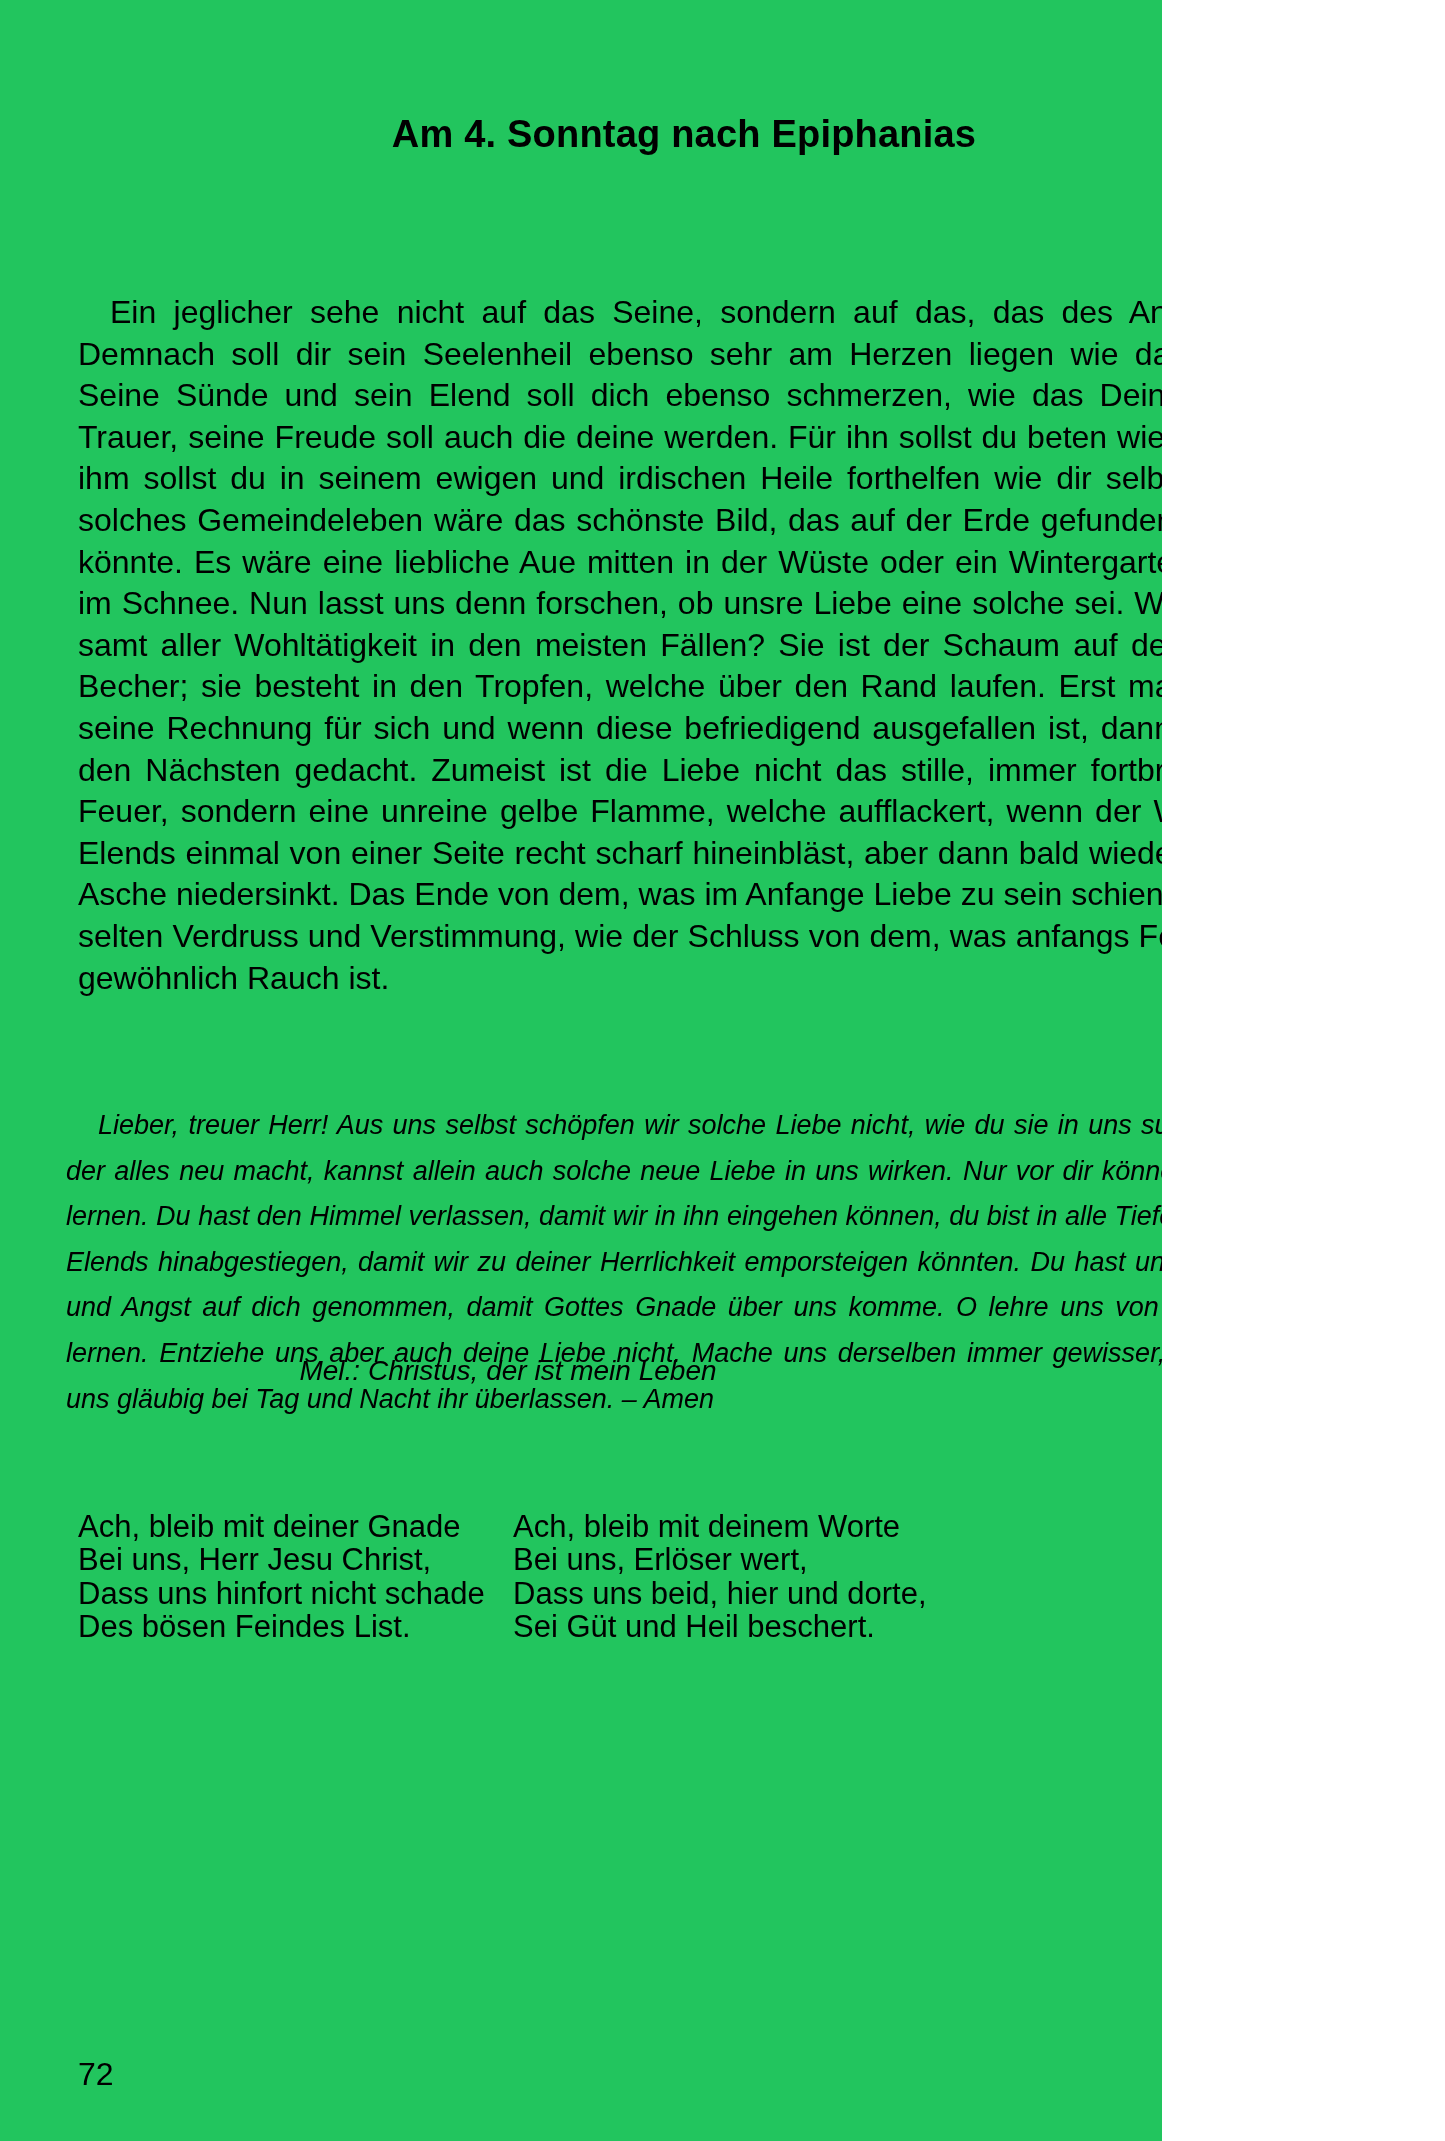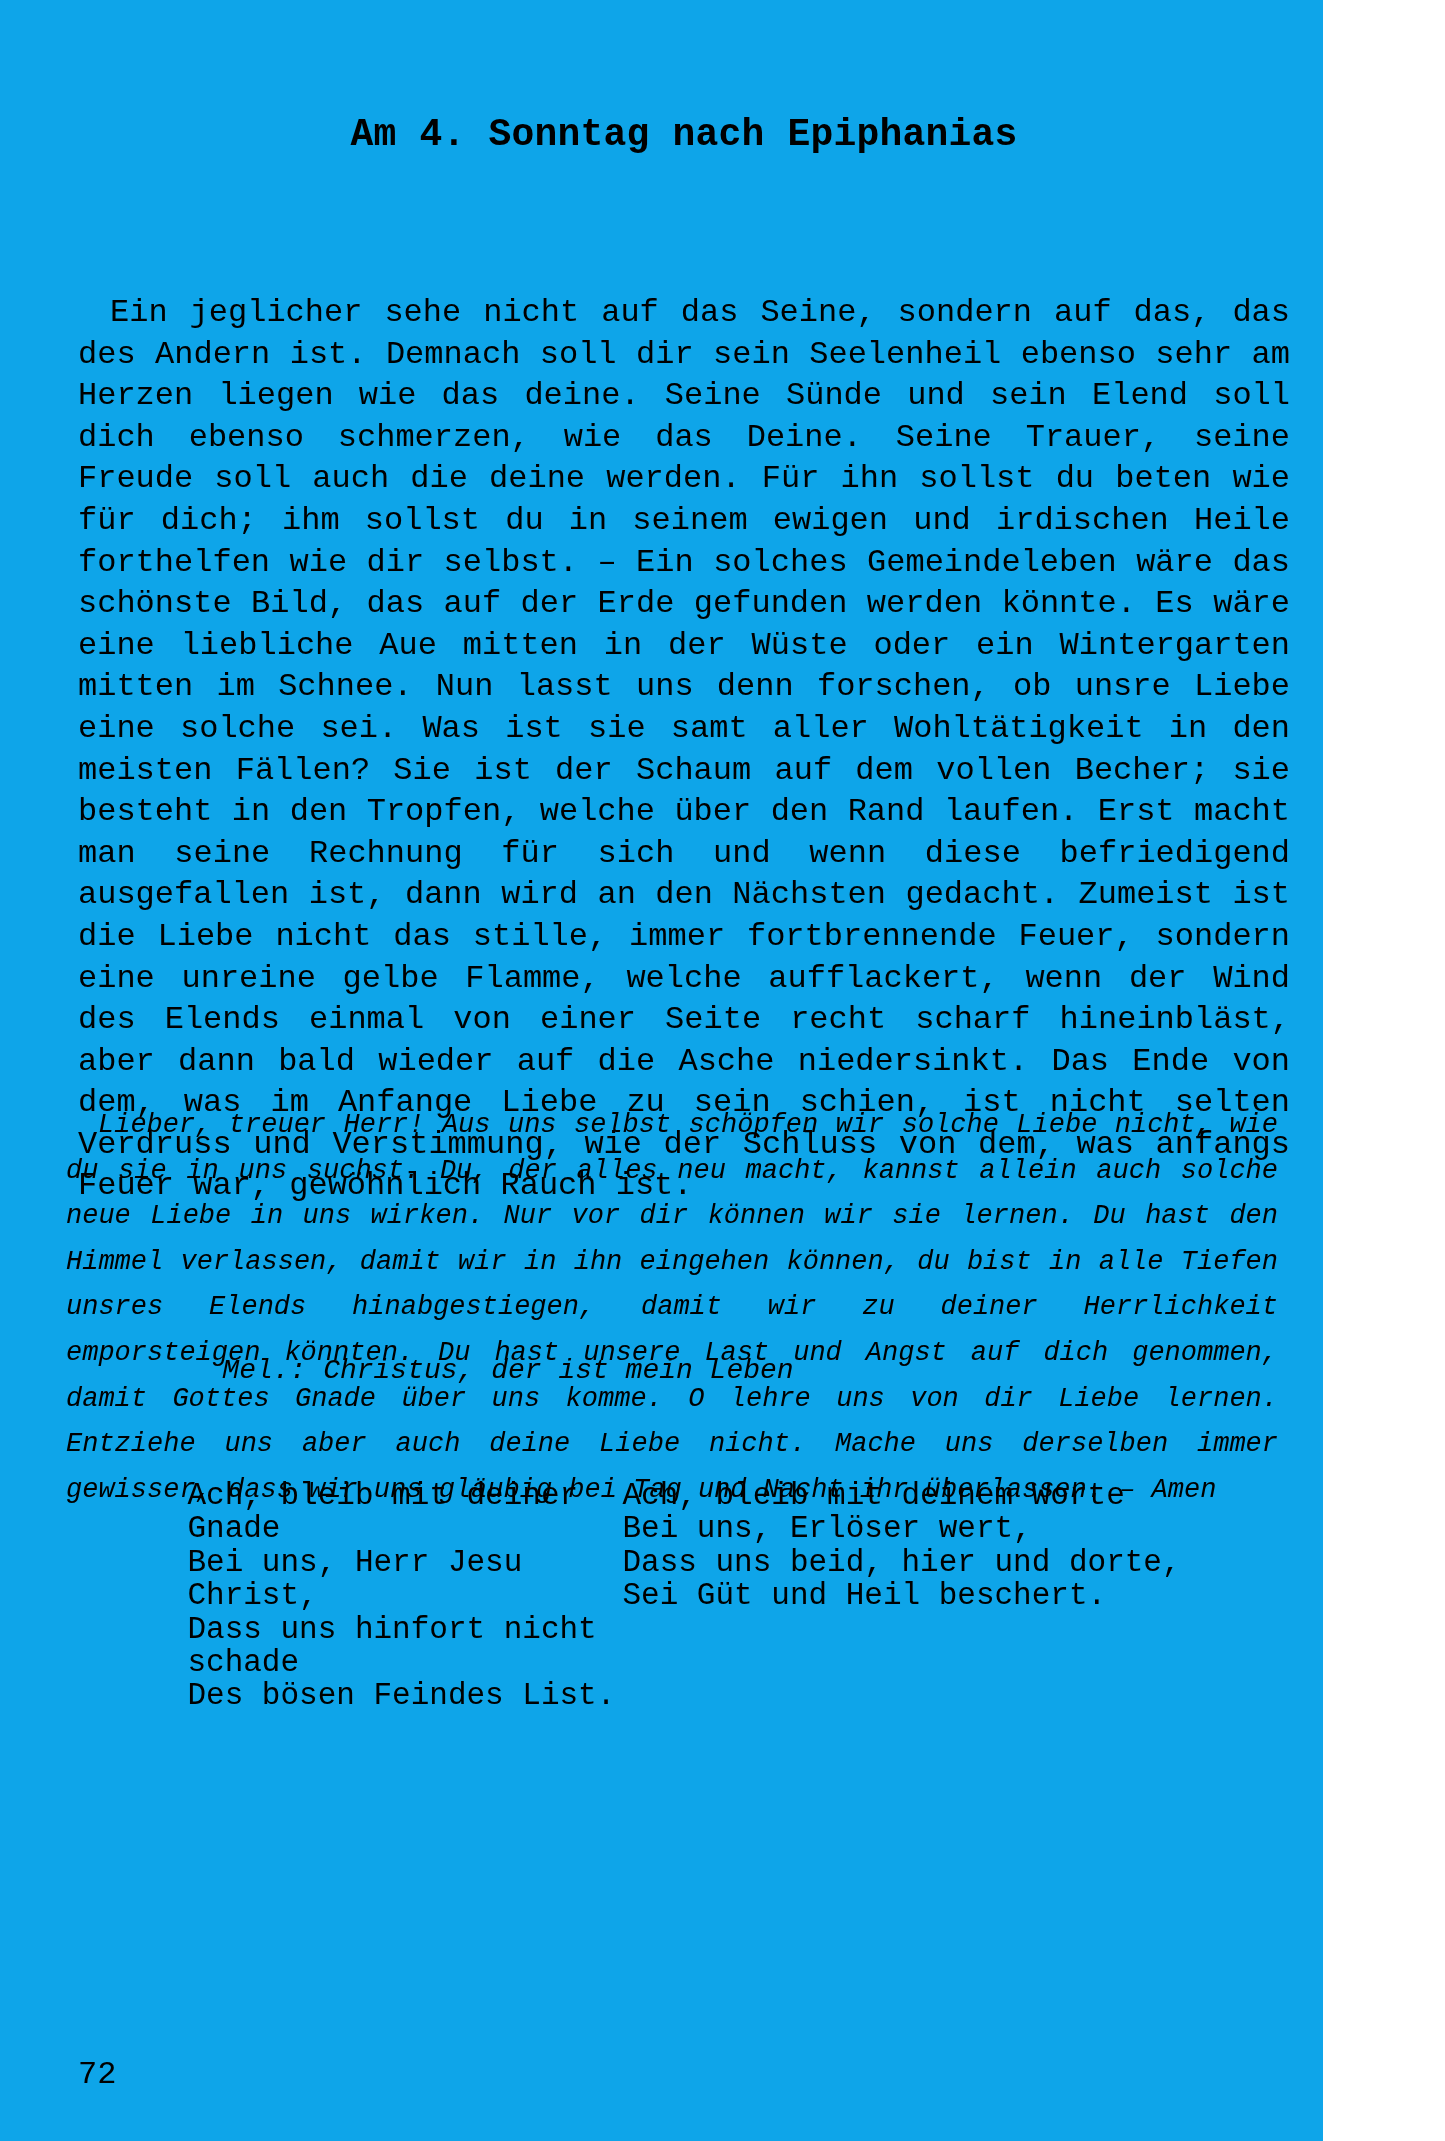--- a/index.html
+++ b/index.html
@@ -2,25 +2,25 @@
 <html><head>
 <meta charset="utf-8">
 <style>
   html, body {
     margin: 0;
     padding: 0;
     background: #ffffff;
   }
   .page {
     position: relative;
-    width: 1323px;
+    width: 1162px;
     height: 2141px;
-    background: #0ea5e9;
+    background: #22c55e;
     color: #000000;
-    font-family: Liberation Mono, monospace;
+    font-family: Liberation Sans, sans-serif;
     overflow: hidden;
   }
   .title {
     position: absolute;
     top: 88px;
     left: 78px;
     width: 1212px;
     text-align: center;
     font-size: 38px;
     font-weight: bold;
@@ -70,25 +70,24 @@
     position: absolute;
     top: 1355px;
     left: 78px;
     width: 860px;
     text-align: center;
     font-style: italic;
     font-size: 28px;
   }
   .hymn {
     position: absolute;
-    top: 1479px;
+    top: 1510px;
     left: 78px;
     width: 1212px;
     display: flex;
-    justify-content: center;
   }
   .hymn-col {
     font-size: 31px;
     line-height: 33.4px;
   }
   .hymn-col.left {
     width: 435px;
     flex: 0 0 435px;
   }
   .page-number {

